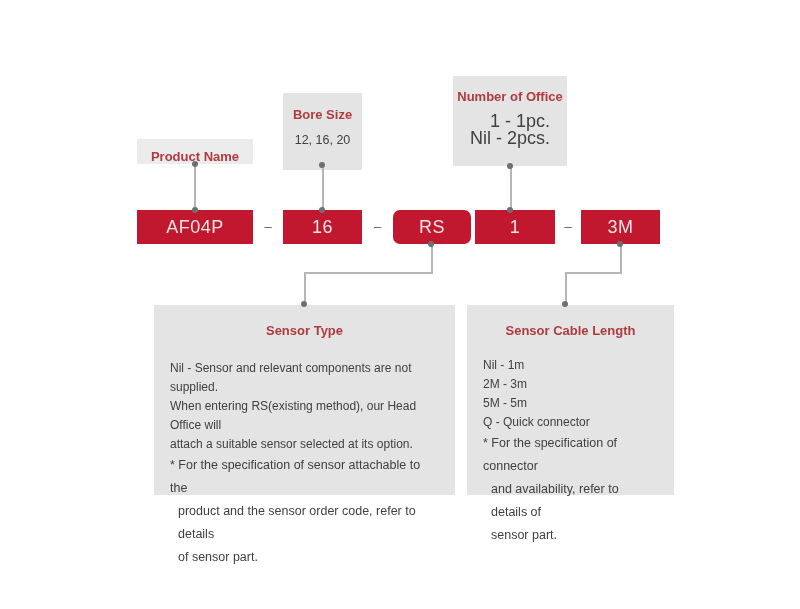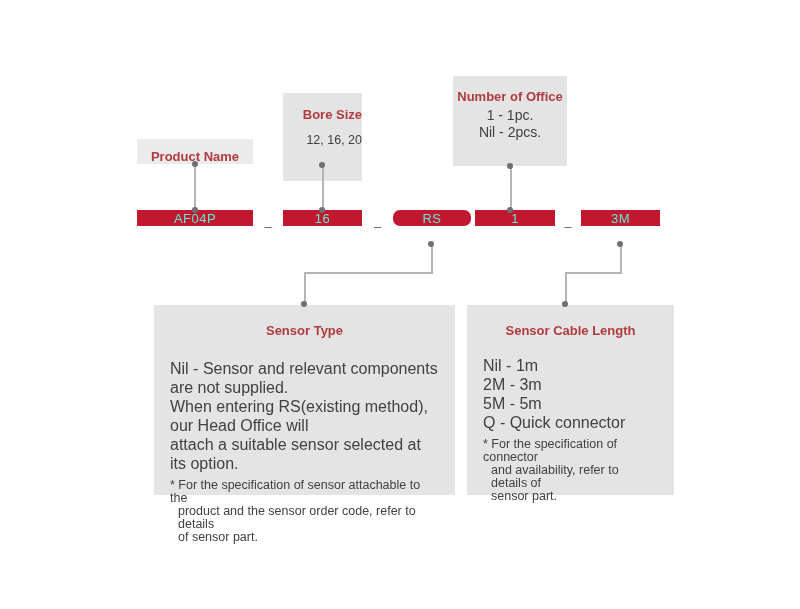--- a/index.html
+++ b/index.html
@@ -21,27 +21,27 @@
     background: #ffffff;
     font-family: "Liberation Sans", sans-serif;
     color: var(--text-dark);
     overflow: hidden;
   }
 
   
   .seg {
     position: absolute;
     top: 210px;
-    height: 16px;
+    height: 34px;
     background: var(--segment-red);
-    color: #5eead4;
+    color: #e5e5e5;
     display: flex;
     align-items: center;
     justify-content: center;
-    font-size: 13px;
+    font-size: 18px;
     letter-spacing: 0.5px;
   }
   .seg-product { left: 137px; width: 116px; }
   .seg-bore    { left: 283px; width: 79px;  }
   .seg-type    { left: 393px; width: 78px; border-radius: 7px;  }
   .seg-count   { left: 475px; width: 80px;  }
   .seg-cable   { left: 581px; width: 79px;  }
 
   .dash {
     position: absolute;
@@ -68,43 +68,43 @@
     justify-content: center;
   }
   .callout-title {
     color: var(--heading-red);
     font-weight: bold;
     font-size: 13px;
   }
   .panel-bore {
     position: absolute;
     left: 283px; top: 93px;
-    width: 79px; height: 88px;
+    width: 79px; height: 77px;
     background: var(--panel-gray);
-    text-align: right;
+    text-align: center;
   }
   .panel-bore .callout-title { display: block; margin-top: 14px; }
   .callout-value {
     font-size: 12.5px;
     color: var(--text-dark);
     margin-top: 11px;
   }
   .panel-count {
     position: absolute;
     left: 453px; top: 76px;
     width: 114px; height: 90px;
     background: var(--panel-gray);
     text-align: center;
   }
   .panel-count .callout-title { display: block; margin-top: 13px; }
   .options-block {
     display: inline-block;
-    text-align: center;
-    margin-top: 3px;
-    font-size: 14px;
+    text-align: right;
+    margin-top: 9px;
+    font-size: 18px;
     line-height: 17px;
     color: var(--text-dark);
   }
 
   
   .panel-big {
     position: absolute;
     top: 305px;
     height: 190px;
     background: var(--panel-gray);
@@ -113,29 +113,28 @@
   .panel-type  { left: 154px; width: 301px; }
   .panel-cable { left: 467px; width: 207px; }
   .panel-big .callout-title {
     display: block;
     text-align: center;
     font-size: 13px;
     line-height: 16px;
   }
   .body-lines {
     margin-top: 20px;
-    font-size: 16px;
+    font-size: 12px;
     line-height: 19px;
     color: var(--text-dark);
   }
   .panel-cable .body-lines { margin-top: 17px; }
   .note {
-    margin-top: 6px;
     font-size: 12.5px;
-    line-height: 13px;
+    line-height: 23px;
     color: var(--text-dark);
   }
   .note .cont { padding-left: 8px; }
 
   
   .vline { position: absolute; width: 1.5px; background: var(--line-gray); }
   .hline { position: absolute; height: 1.5px; background: var(--line-gray); }
   .dot {
     position: absolute;
     width: 6px; height: 6px;

